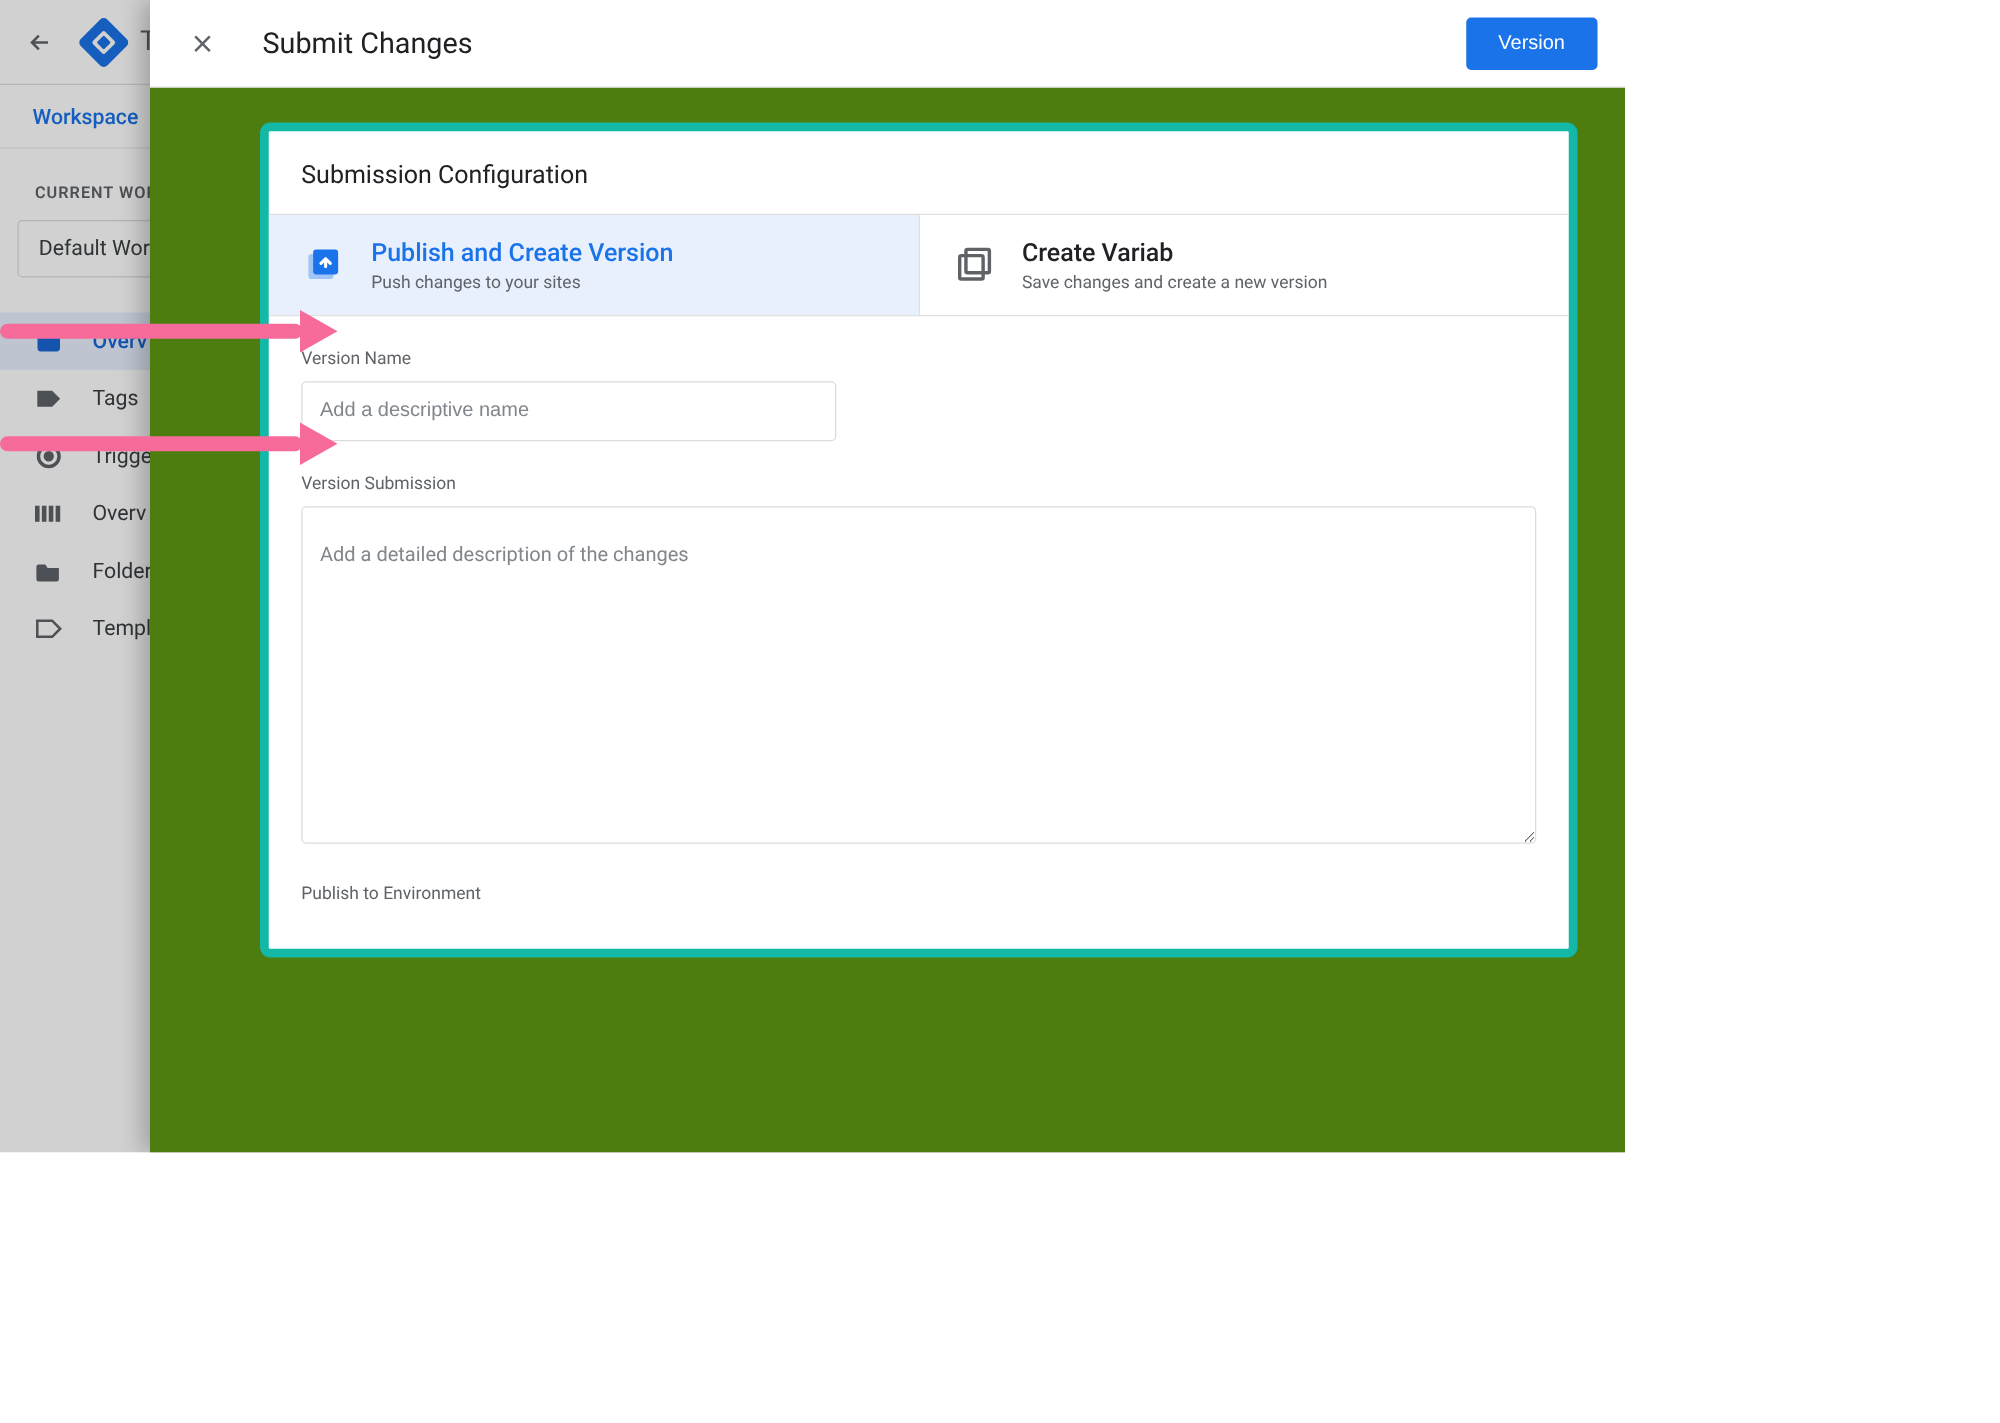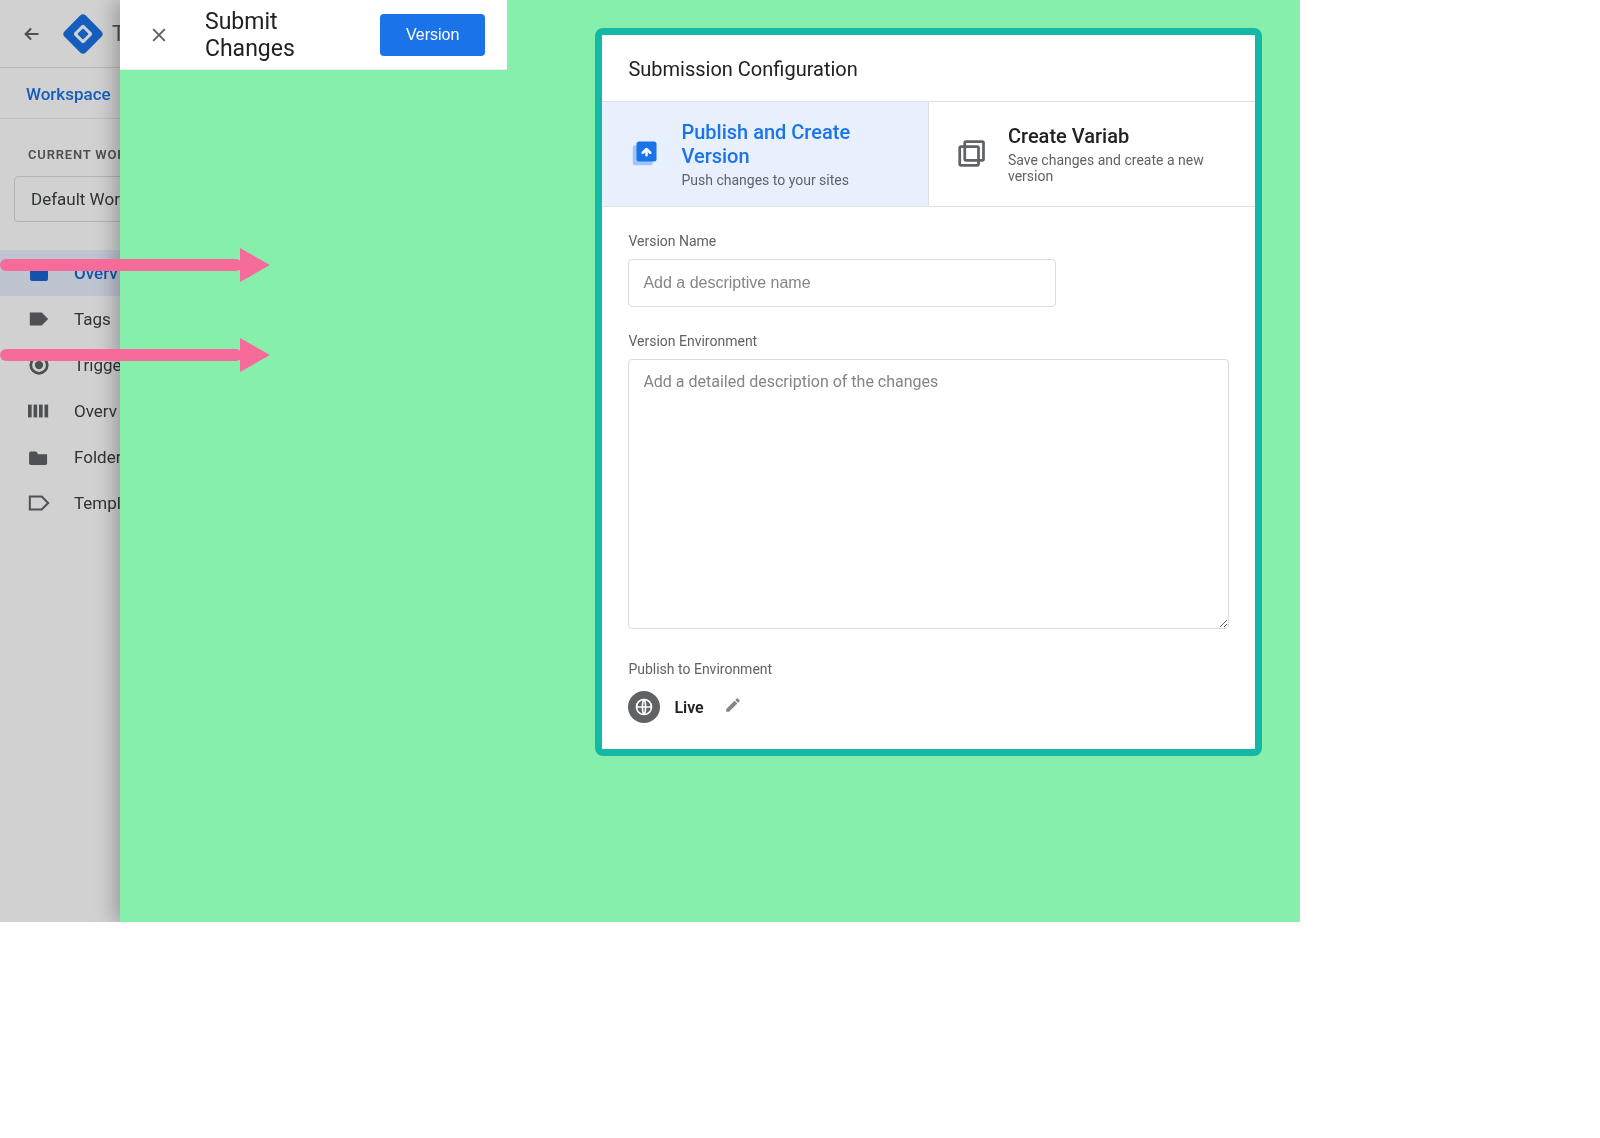--- a/index.html
+++ b/index.html
@@ -118,24 +118,24 @@
     color:#1967d2;
     font-weight:500;
   }
   .nav-ic { width:22px; height:22px; color:#5f6368; display:flex;align-items:center;justify-content:center;}
   .selected .nav-ic { color:#1967d2; }
 
   
   .panel {
     position:absolute;
     top:0; bottom:0; left:120px; right:0;
-    background:#86efac;
+    background:#4d7c0f;
     box-shadow: -6px 0 18px rgba(0,0,0,0.25);
     display:flex;
-    flex-direction:row;
+    flex-direction:column;
   }
   .panel-head {
     height: 70px;
     background:#fff;
     border-bottom:1px solid #e8eaed;
     display:flex;
     align-items:center;
     padding: 0 22px;
     gap: 28px;
   }
@@ -208,21 +208,21 @@
     padding:0 14px;
     font-size:16px;
     color:#202124;
   }
   .inp::placeholder, .ta::placeholder { color:#80868b; }
   .ta {
     width: 100%;
     height: 270px;
     border:1px solid #dadce0;
     border-radius:4px;
-    padding:12px 14px;
+    padding:28px 14px;
     font-size:16px;
     font-family:inherit;
     resize: both;
   }
   .env-row {
     display:flex; align-items:center; gap:14px;
     margin-top:14px;
   }
   .env-ic {
     width:32px;height:32px;border-radius:50%;
@@ -376,40 +376,26 @@
           </div>
         </div>
       </div>
 
       <div class="form">
         <div class="flab">Version Name</div>
         <input class="inp" placeholder="Add a descriptive name" style="">
 
         <div style="height:26px"></div>
 
-        <div class="flab">Version Environment</div>
+        <div class="flab">Version Submission</div>
         <textarea class="ta" placeholder="Add a detailed description of the changes" style=""></textarea>
 
         <div style="height:28px"></div>
 
         <div class="flab">Publish to Environment</div>
-        <div class="env-row">
-          <div class="env-ic">
-            <svg width="20" height="20" viewBox="0 0 24 24" fill="none" stroke="#fff" stroke-width="2">
-                <circle cx="12" cy="12" r="9"></circle>
-                <path d="M3 12h18M12 3c2.5 3 2.5 15 0 18M12 3c-2.5 3-2.5 15 0 18"></path>
-              </svg>
-          </div>
-          <div class="env-name">Live</div>
-          <div class="pencil">
-            <svg width="18" height="18" viewBox="0 0 24 24" fill="currentColor">
-                <path d="M3 17.25V21h3.75l11-11-3.75-3.75-11 11zM20.7 7.04a1 1 0 000-1.41l-2.34-2.34a1 1 0 00-1.41 0L15 5.24l3.75 3.75 1.95-1.95z"></path>
-              </svg>
-          </div>
-        </div>
       </div>
     </div>
   </div>
 </div>
 
 <div class="arrow" style="top:248px">
   <div class="arrow-line"></div>
     <div class="arrow-head"></div>
 </div>
 <div class="arrow" style="top:338px">

